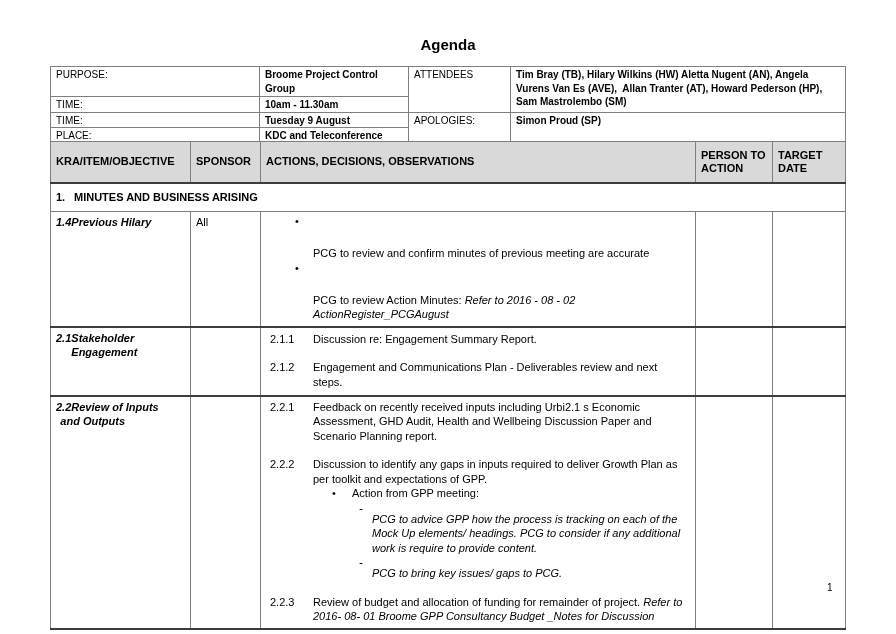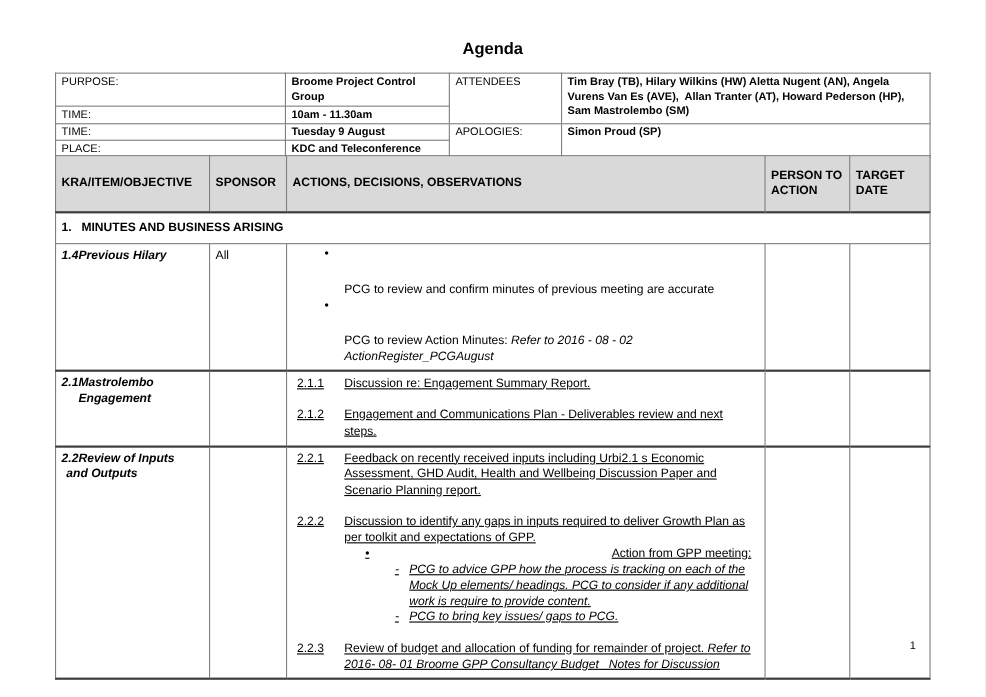--- a/index.html
+++ b/index.html
@@ -49,31 +49,31 @@
   .sponsor { padding:3px 2px 0 5px !important; }
 
   .acts { padding-top:2px !important; }
   .acts-21 { padding-top:4px !important; }
   .acts-22 { padding-top:3px !important; }
 
   .brow { display:flex; padding-left:30px; }
   .bmark { flex:0 0 18px; }
   .btxt { flex:1; padding-right:8px;margin-top:32px; }
 
-  .ni { display:flex;text-decoration:underline; }
+  .ni { display:flex; }
   .nnum { flex:0 0 48px; padding-left:5px; }
   .ntxt { flex:1; padding-right:8px; }
   .gap { height:14px; }
 
   .sb { display:flex; margin-left:19px; }
   .sbmark { flex:0 0 20px; }
-  .sbtxt { flex:1;text-align:right; }
+  .sbtxt { flex:1; }
   .sd { display:flex; margin-left:46px; font-style:italic; }
   .sdmark { flex:0 0 13px; }
-  .sdtxt { flex:1; }
+  .sdtxt { flex:1;margin-top:11px; }
 
   .ital { font-style:italic; }
   .page-num { position:absolute; top:582px; left:827px; font-size:10px; }
 </style>
 </head>
 <body>
 
 <div class="page">
 
   <div class="doc-title">Agenda</div>
@@ -112,21 +112,21 @@
   <table class="main-table">
     <colgroup>
         <col style="width:140px">
         <col style="width:70px">
         <col style="width:435px">
         <col style="width:77px">
         <col style="width:73px">
       </colgroup>
 
     <tbody>
-        <tr class="hdr" style="height:51px">
+        <tr class="hdr" style="height:41px">
       <td>KRA/ITEM/OBJECTIVE</td>
       <td>SPONSOR</td>
       <td>ACTIONS, DECISIONS, OBSERVATIONS</td>
       <td>PERSON TO ACTION</td>
       <td>TARGET DATE</td>
     </tr>
 
     <tr class="row-s1" style="height:29px">
       <td colspan="5" class="sec-cell">
         <span class="snum">1.</span><span>MINUTES AND BUSINESS ARISING</span>
@@ -154,21 +154,21 @@
       <td></td>
       <td></td>
     </tr>
 
 
     <tr class="row-21" style="height:69px">
       <td class="kra">
         <div class="kwrap">
           <span class="knum">2.1</span>
           <span class="ktxt">
-            <div>Mastrolembo</div>
+            <div>Stakeholder</div>
             <div>Engagement</div>
           </span>
         </div>
       </td>
       <td class="sponsor"></td>
       <td class="acts acts-21">
         <div class="ni">
           <span class="nnum">2.1.1</span>
           <span class="ntxt">Discussion re: Engagement Summary Report.</span>
         </div>

